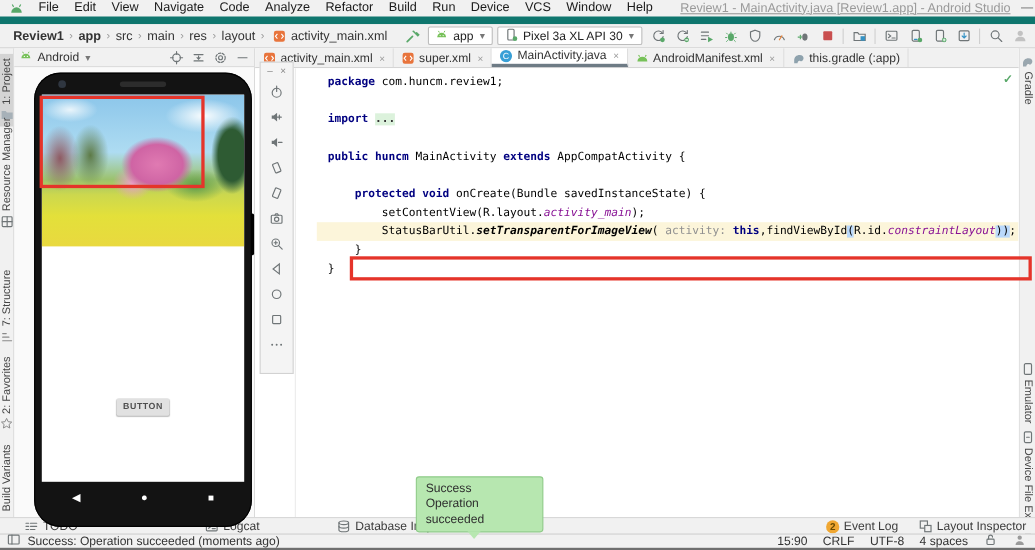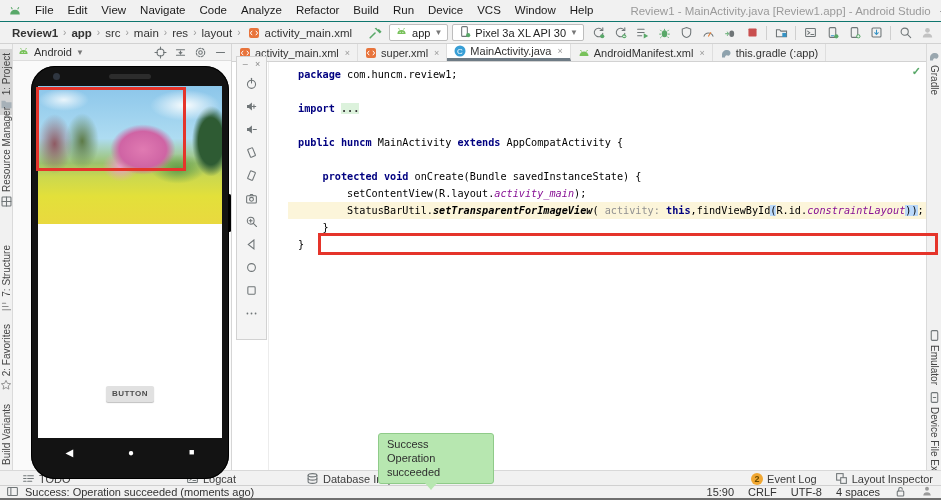--- a/index.html
+++ b/index.html
@@ -2,24 +2,24 @@
 <html><head>
 <meta charset="utf-8">
 <style>
   * { margin:0; padding:0; box-sizing:border-box; }
   html,body { width:941px; height:500px; overflow:hidden; }
   body { font-family:"Liberation Sans", sans-serif; background:#f0f0f0; position:relative; }
   .app { position:absolute; inset:0; width:941px; height:500px; background:#f0f0f0; }
 
   
   .titlebar { position:absolute; left:0; top:0; width:941px; height:22px; background:#f1f1f1;
-              border-bottom:1px solid #0f766e; display:flex; align-items:center; font-size:11.5px; color:#1a1a1a; }
+              border-bottom:7px solid #0f766e; display:flex; align-items:center; font-size:11.5px; color:#1a1a1a; }
   .as-logo { width:14px; height:14px; margin:0 6px 0 8px; display:inline-flex; }
   .menu-item { padding:0 7px; line-height:21px; cursor:default; }
-  .win-title { color:#9a9a9a; margin-left:30px; white-space:nowrap; }
+  .win-title { color:#9a9a9a; margin-left:18px; white-space:nowrap;text-decoration:underline; }
   .win-controls { margin-left:auto; display:flex; }
   .win-btn { width:30px; text-align:center; color:#666; font-size:11px; line-height:21px; }
 
   
   .toolbar { position:absolute; left:0; top:22px; width:941px; height:22px; background:#f1f1f1;
              border-bottom:1px solid #d2d2d2; display:flex; align-items:center; font-size:11.5px; color:#333; }
   .crumbs { display:flex; align-items:center; margin-left:10px; white-space:nowrap; }
   .crumb { padding:0 2px; }
   .crumb.b { font-weight:bold; }
   .crumb-sep { color:#9a9a9a; padding:0 3px; font-size:10px; }
@@ -59,21 +59,21 @@
     background:
       radial-gradient(ellipse 50px 22px at 80% 14%, rgba(255,255,255,.95), rgba(255,255,255,0) 70%),
       radial-gradient(ellipse 36px 16px at 14% 10%, rgba(255,255,255,.8), rgba(255,255,255,0) 70%),
       radial-gradient(ellipse 52px 40px at 57% 46%, #e07ab2 0%, #cf64a4 45%, rgba(207,100,164,0) 63%),
       radial-gradient(ellipse 28px 24px at 45% 58%, #ec9fc9 0%, rgba(236,159,201,0) 65%),
       radial-gradient(ellipse 26px 44px at 9% 42%, #8f5a63 0%, rgba(143,90,99,0) 68%),
       radial-gradient(ellipse 24px 40px at 24% 40%, #5d7a46 0%, rgba(93,122,70,0) 70%),
       radial-gradient(ellipse 28px 52px at 94% 40%, #2e5b33 0%, #2e5b33 45%, rgba(46,91,51,0) 68%),
       radial-gradient(ellipse 40px 22px at 76% 60%, #5f9c4a 0%, rgba(95,156,74,0) 68%),
       linear-gradient(to bottom, #8cc6ea 0%, #aedcf2 38%, #9cc26d 56%, #ccd84e 66%, #e3e03a 80%, #e9d93f 100%); }
-  .app-btn { position:absolute; left:50%; transform:translateX(-50%); top:300px; width:48px; height:16px;
+  .app-btn { position:absolute; left:50%; transform:translateX(-50%); top:276px; width:48px; height:16px;
              background:#e1e1e1; border-radius:2px; box-shadow:0 1px 1px rgba(0,0,0,.25); font-size:8px; font-weight:bold;
              color:#4e4e4e; text-align:center; line-height:16px; letter-spacing:.5px; }
   .navbar { position:absolute; left:7px; top:372px; width:184px; height:28px; display:flex; align-items:center;
             justify-content:space-around; color:#fff; }
   .nav-g { font-size:10px; }
   .redbox-phone { position:absolute; left:36px; top:87px; width:150px; height:84px; border:3px solid #e5342a; z-index:6; pointer-events:none; }
 
   
   .emu-tb { position:absolute; left:236px; top:56px; width:31px; height:284px; background:#f4f4f4;
             border:1px solid #d2d2d2; z-index:4; display:flex; flex-direction:column; align-items:center; }

